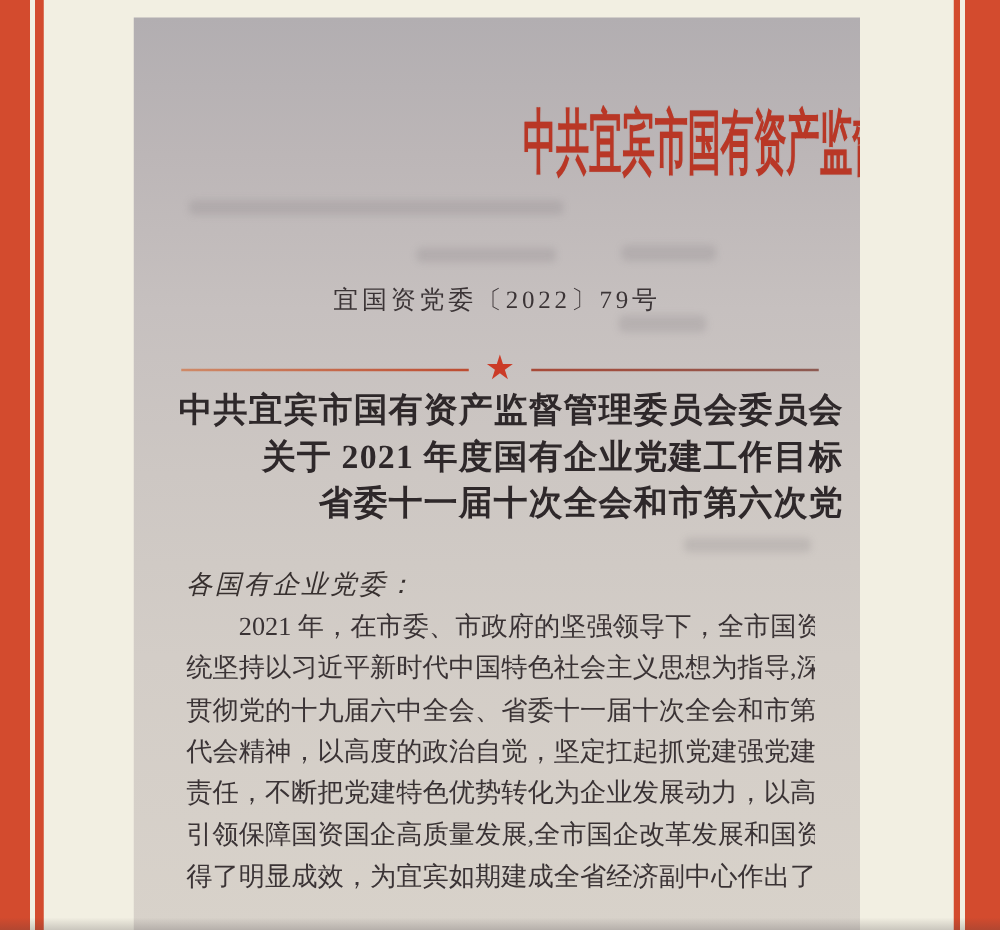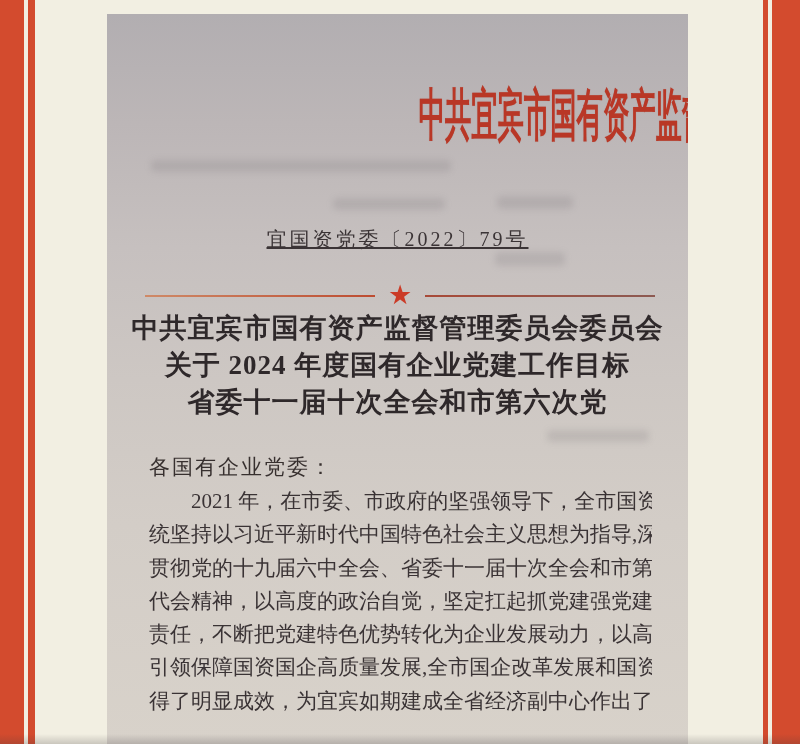--- a/index.html
+++ b/index.html
@@ -73,21 +73,20 @@
     text-shadow: 0 0 1px rgba(150, 40, 25, 0.45);
   }
 
   .doc-number {
     position: absolute;
     left: 0; right: 0; top: 212px;
     text-align: center;
     font-size: 20px;
     letter-spacing: 3px;
     color: #3b3436;
-    text-decoration: underline;
   }
 
   .star-divider {
     position: absolute;
     left: 38px; right: 33px; top: 262px;
     height: 40px;
     display: flex;
     align-items: center;
   }
   .divider-line { flex: 1; height: 2px; }
@@ -96,35 +95,36 @@
   .star-glyph {
     font-size: 27px;
     line-height: 27px;
     color: #cb3b27;
     margin: 0 13px 4px 13px;
     font-family: "DejaVu Sans", sans-serif;
   }
 
   .doc-title {
     position: absolute;
-    left: 0; right: 0; top: 296px;
-    text-align: center;
+    left: 0; right: 13px; top: 296px;
+    text-align: right;
     font-weight: bold;
     font-size: 27px;
     line-height: 37px;
     color: #2e282a;
     letter-spacing: 1px;
   }
 
   .salutation {
     position: absolute;
     left: 42px; top: 439px;
     font-size: 21px;
     color: #37302f;
     letter-spacing: 2px;
+    font-style: italic;
   }
 
   .body-paragraph {
     position: absolute;
     left: 42px; right: 36px; top: 471px;
     font-size: 21px;
     color: #3a3335;
   }
   .body-line {
     height: 33.3px;
@@ -167,21 +167,21 @@
     <div class="doc-number">宜国资党委〔2022〕79号</div>
 
     <div class="star-divider">
       <span class="divider-line left"></span>
       <span class="star-glyph">★</span>
       <span class="divider-line right"></span>
     </div>
 
     <div class="doc-title">
       <div>中共宜宾市国有资产监督管理委员会委员会</div>
-      <div>关于 2024 年度国有企业党建工作目标</div>
+      <div>关于 2021 年度国有企业党建工作目标</div>
       <div>省委十一届十次全会和市第六次党</div>
     </div>
 
     <div class="salutation">各国有企业党委：</div>
 
     <div class="body-paragraph">
       <div class="body-line indent">2021 年，在市委、市政府的坚强领导下，全市国资国企系</div>
       <div class="body-line">统坚持以习近平新时代中国特色社会主义思想为指导,深入学习</div>
       <div class="body-line">贯彻党的十九届六中全会、省委十一届十次全会和市第六次党</div>
       <div class="body-line">代会精神，以高度的政治自觉，坚定扛起抓党建强党建的政治</div>

